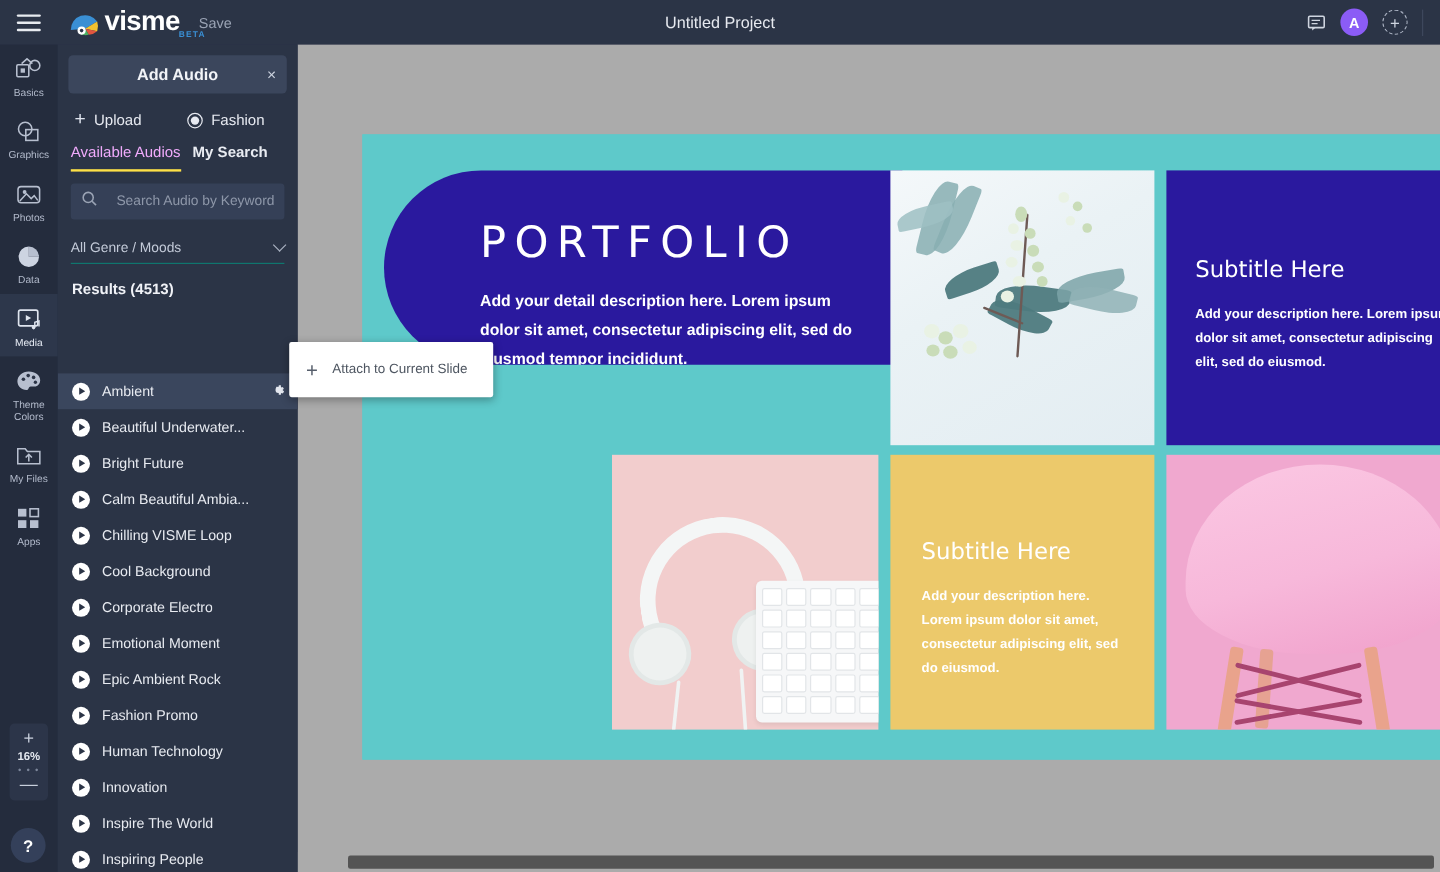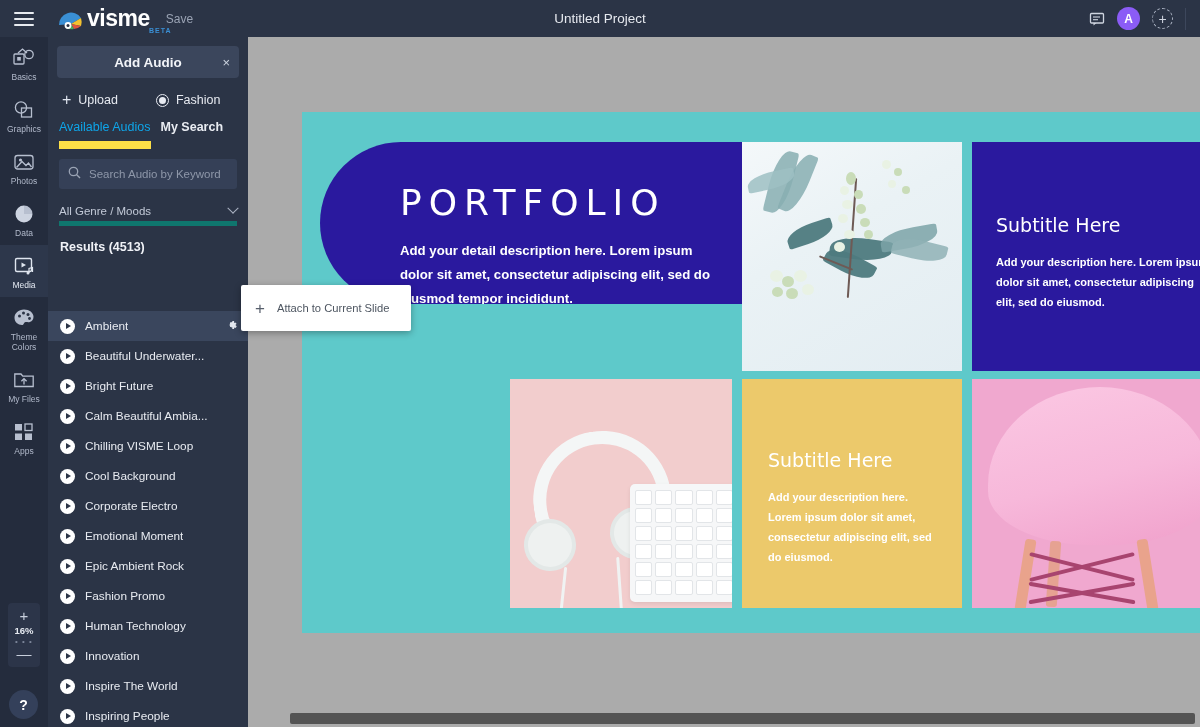--- a/index.html
+++ b/index.html
@@ -108,34 +108,34 @@
     display: flex; align-items: center; margin-top: 14px; padding: 0 14px;
   }
   .pa-item { display: flex; align-items: center; gap: 7px; cursor: pointer; color: #e7eaf1; font-size: 12.5px; }
   .pa-item.upload { margin-right: 38px; }
   .pa-plus { font-size: 16px; line-height: 1; color: #dfe4ee; font-weight: 300; }
   .pa-rec { width: 13px; height: 13px; border-radius: 50%; border: 1.5px solid #e7eaf1; display:flex; align-items:center; justify-content:center; }
   .pa-rec i { display:block; width:7px; height:7px; border-radius:50%; background:#e7eaf1; }
 
   #tabs { display: flex; margin-top: 12px; padding: 0 11px; gap: 10px; }
   .tab { font-size: 12.5px; padding-bottom: 7px; cursor: pointer; color: #e9ecf2; font-weight: 600; }
-  .tab.active { color: #0ea5e9; border-bottom: 8px solid #fde047; font-weight: 400; }
+  .tab.active { color: #f0abfc; border-bottom: 2px solid #fde047; font-weight: 400; }
 
   #search-box {
     margin: 10px 11px 0; height: 30px; background: #354057; border-radius: 3px;
-    display: flex; align-items: center; padding: 0 9px; gap: 8px;
+    display: flex; align-items: center; padding: 0 9px; gap: 16px;
   }
   #search-input {
     background: transparent; border: 0; outline: 0; flex: 1;
     color: #c8cfdc; font-size: 11.5px; font-family: "Liberation Sans", sans-serif;
   }
   #search-input::placeholder { color: #8e97a9; }
 
   #genre-select {
-    margin: 12px 11px 0; height: 25px; border-bottom: 5px solid #0f766e;
+    margin: 12px 11px 0; height: 25px; border-bottom: 1px solid #0f766e;
     display: flex; align-items: center; justify-content: space-between; cursor: pointer;
   }
   #genre-label { color: #c3cad8; font-size: 11.5px; }
   .chev { width: 8px; height: 8px; border-right: 1.4px solid #aab2c2; border-bottom: 1.4px solid #aab2c2; transform: rotate(45deg) translate(-2px,-2px); }
 
   #results-count { margin: 14px 12px 6px; color: #f0f2f7; font-size: 12.5px; font-weight: 600; }
 
   #audio-list { position: absolute; top: 274px; left: 0; width: 200px; bottom: 0; overflow: hidden; }
   .audio-row {
     height: 30px; display: flex; align-items: center; padding: 0 10px 0 12px;

